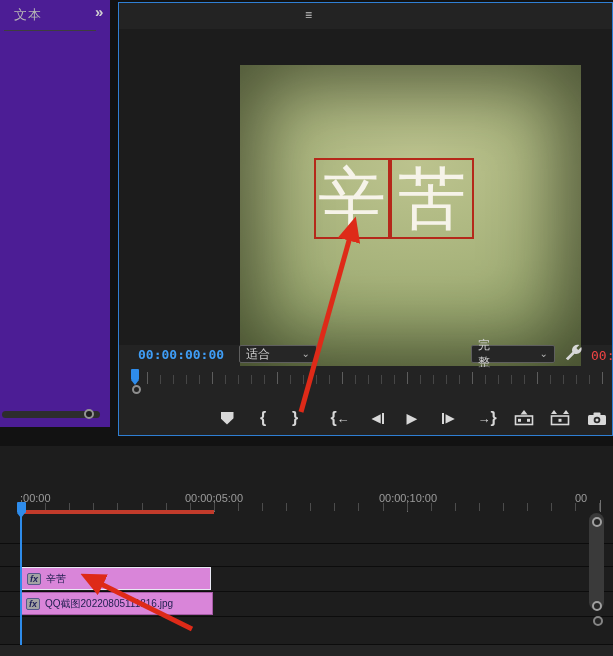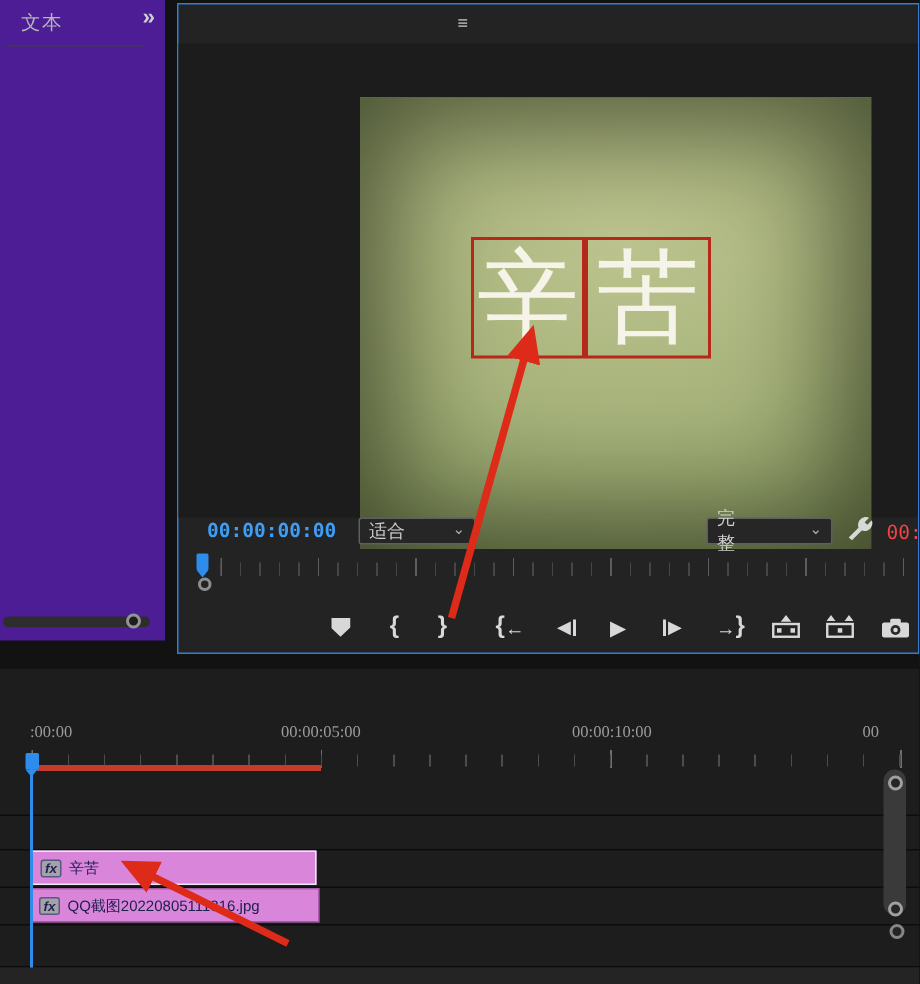--- a/index.html
+++ b/index.html
@@ -61,21 +61,21 @@
   .tbtn .glyph{font-size:14px;line-height:1;}
   .tbtn .brace{font-size:16px;font-weight:bold;line-height:1;}
   .tbtn .arrow{font-size:13px;line-height:1;}
   .tbtn .tri{font-size:12px;line-height:1;}
   .tbtn .bar{width:2px;height:11px;background:#d8d8d8;margin:0 1px;}
   .marker-shape{width:13px;height:13px;background:#d8d8d8;
       clip-path:polygon(0 0,100% 0,100% 52%,50% 100%,0 52%);}
 
   
   .timeline-panel{position:absolute;left:0;top:446px;width:613px;height:210px;background:#1d1d1d;}
-  .tl-label{position:absolute;top:36px;font-size:11px;color:#9c9c9c;white-space:nowrap;font-family:Liberation Serif, serif;}
+  .tl-label{position:absolute;top:46px;font-size:11px;color:#9c9c9c;white-space:nowrap;}
   .tl-l0{left:20px;} .tl-l1{left:214px;transform:translateX(-50%);}
   .tl-l2{left:408px;transform:translateX(-50%);} .tl-l3{left:575px;text-align:center;}
   .tl-ticks-minor{position:absolute;left:21px;top:57px;right:0;height:8px;
       background:repeating-linear-gradient(to right,#4c4c4c 0 1px,transparent 1px 24.1px);}
   .tl-ticks-major{position:absolute;left:21px;top:54px;right:0;height:12px;
       background:repeating-linear-gradient(to right,#707070 0 1px,transparent 1px 193px);}
   .tl-workbar{position:absolute;left:21px;top:64px;width:193px;height:4px;background:#c23b2b;}
   .tl-playhead-head{position:absolute;left:17px;top:56px;width:9px;height:11px;background:#2e8ceb;border-radius:1px;}
   .tl-playhead-head:after{content:"";position:absolute;left:0;top:11px;border-left:4.5px solid transparent;
       border-right:4.5px solid transparent;border-top:5px solid #2e8ceb;}

